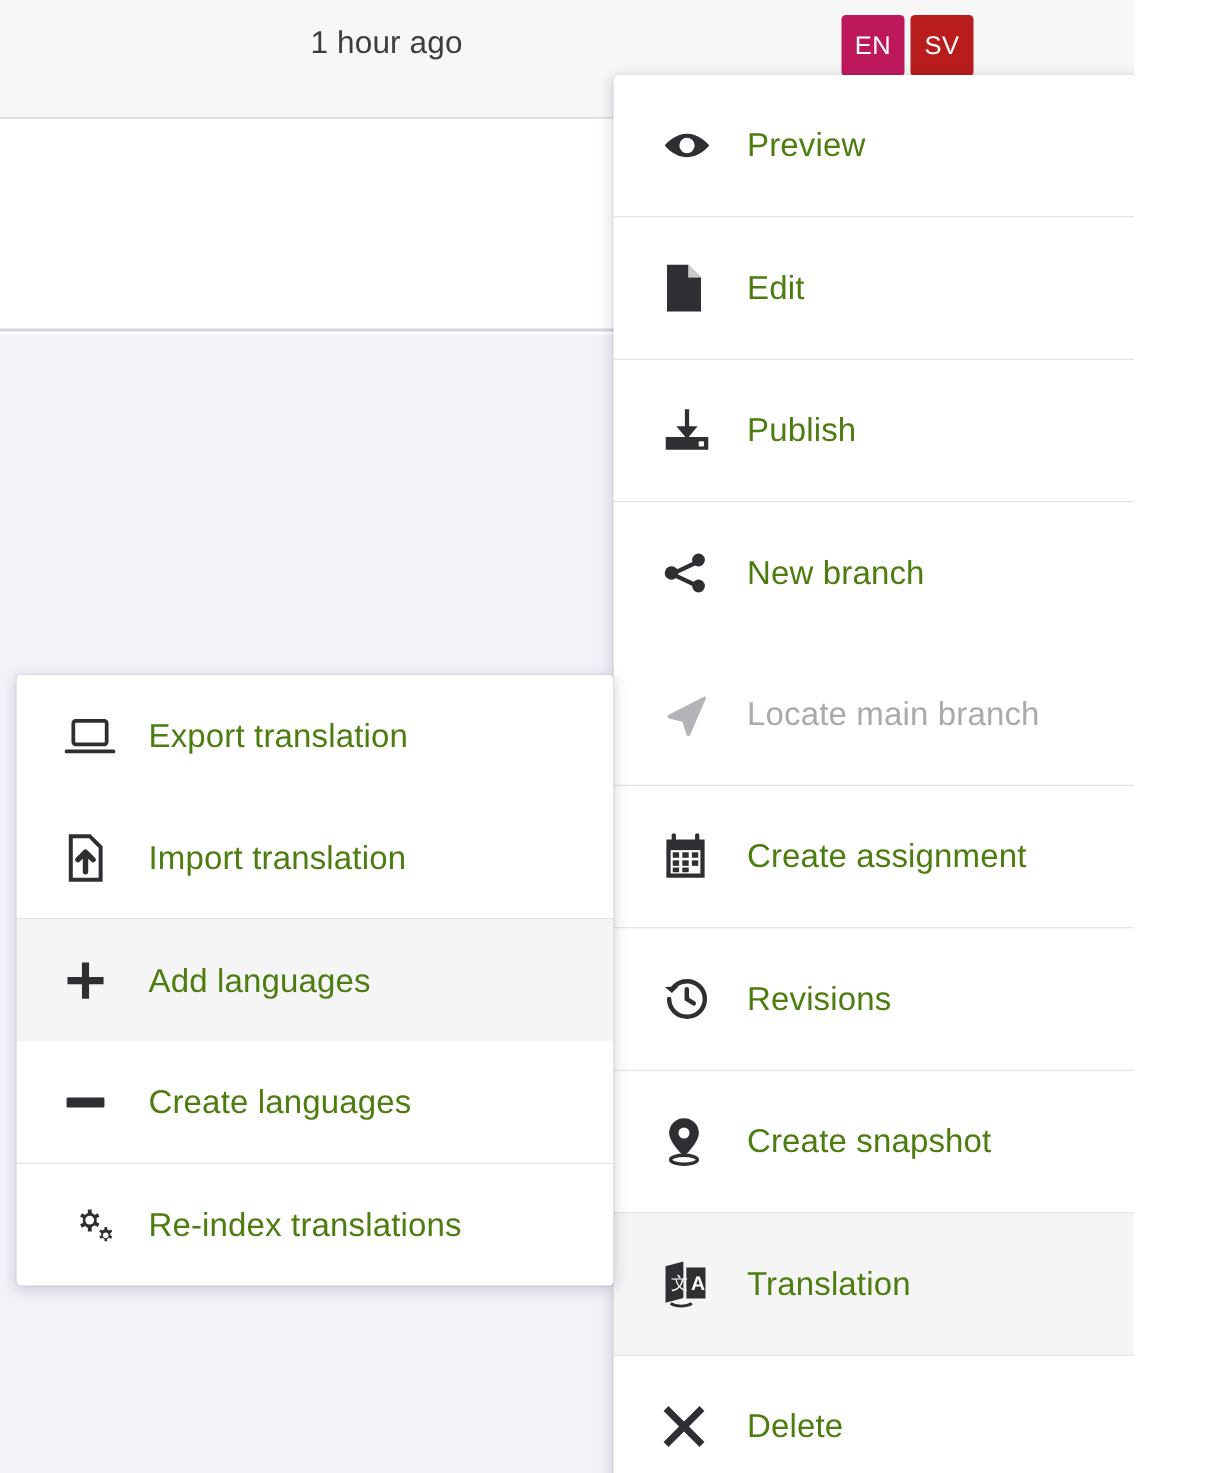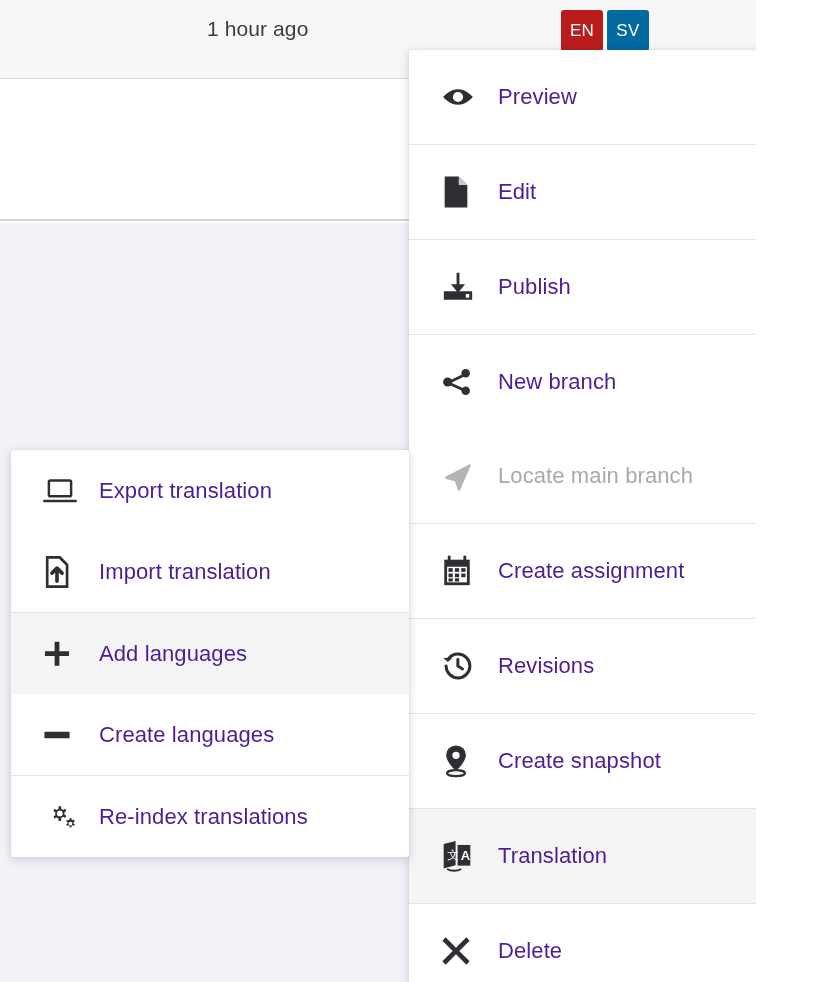--- a/index.html
+++ b/index.html
@@ -121,21 +121,21 @@
     align-items: center;
     justify-content: flex-start;
     color: #2f2f33;
   }
   .item.disabled .icon { color: #b4b4b8; }
   .item .icon svg { display: block; }
 
   .item .label {
     flex: 1 1 auto;
     font-size: 22px;
-    color: #4c1d95;
+    color: #4d7c0f;
     letter-spacing: 0.1px;
     white-space: nowrap;
     padding-left: 11px;
   }
   .item.disabled .label { color: #a9a9ae; }
 
   .item .chev {
     flex: 0 0 auto;
     color: #55555a;
     display: flex;
@@ -153,22 +153,22 @@
 <div id="root">
 
   <div class="bg-header"></div>
   <div class="bg-white-band"></div>
   <div class="bg-lavender"></div>
   <div class="bg-right-edge"></div>
 
   <div class="timestamp">1 hour ago</div>
 
   <div class="lang-badges">
-      <div class="lang-badge" style="background: #b91c1c;">EN</div>
-      <div class="lang-badge" style="background: #0369a1;">SV</div>
+      <div class="lang-badge" style="background: #be185d;">EN</div>
+      <div class="lang-badge" style="background: #b91c1c;">SV</div>
     </div>
 
   <div class="kebab">
     <span></span>
     <span></span>
     <span></span>
   </div>
 
   <div class="menu menu-main">
       <div class="group">

